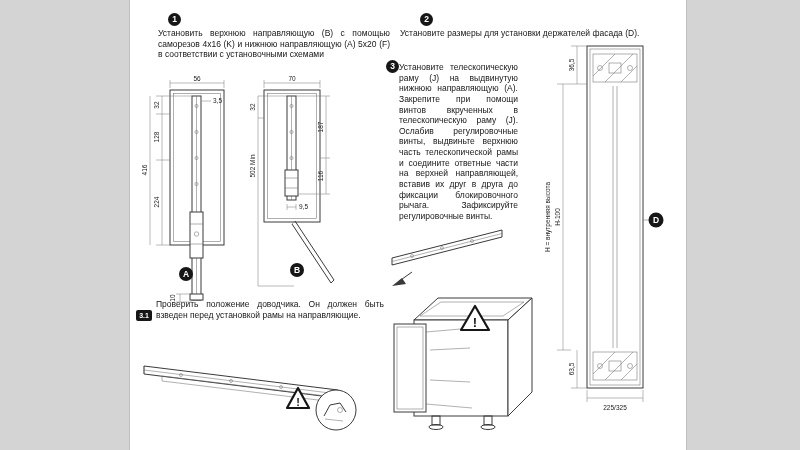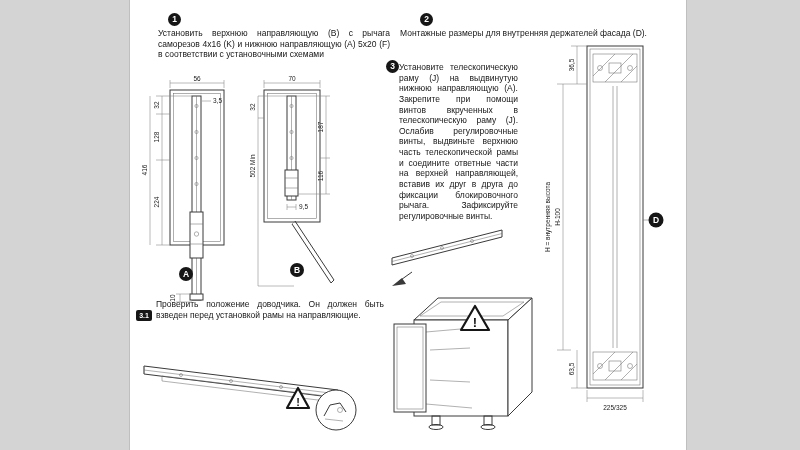--- a/index.html
+++ b/index.html
@@ -41,24 +41,24 @@
   .warn { fill: #ffffff; stroke: #161616; stroke-width: 2.2; stroke-linejoin: round; }
   text.warntx { font-weight: bold; fill: #161616; text-anchor: middle; }
 </style>
 </head>
 <body>
 
 <div class="edge edge-left"></div>
 <div class="edge edge-right"></div>
 
 <div class="badge" style="left:168px;top:13px">1</div>
-<p class="step-text just" style="left:158px;top:28px;width:232px">Установить верхнюю направляющую (B) с рычага саморезов 4x16 (K) и нижнюю направляющую (A) 5x20 (F) в соответствии с установочными схемами</p>
+<p class="step-text just" style="left:158px;top:28px;width:232px">Установить верхнюю направляющую (B) с помощью саморезов 4x16 (K) и нижнюю направляющую (A) 5x20 (F) в соответствии с установочными схемами</p>
 
 <div class="badge" style="left:420px;top:13px">2</div>
-<p class="step-text" style="left:400px;top:28px;width:268px">Монтажные размеры для внутренняя держателей фасада (D).</p>
+<p class="step-text" style="left:400px;top:28px;width:268px">Установите размеры для установки держателей фасада (D).</p>
 
 <div class="badge" style="left:386px;top:60px">3</div>
 <p class="step-text just" style="left:399px;top:62px;width:119px">Установите телескопическую раму (J) на выдвинутую нижнюю направляющую (A). Закрепите при помощи винтов вкрученных в телескопическую раму (J). Ослабив регулировочные винты, выдвиньте верхнюю часть телескопической рамы и соедините ответные части на верхней направляющей, вставив их друг в друга до фиксации блокировочного рычага. Зафиксируйте регулировочные винты.</p>
 
 <div class="badge-rect" style="left:136px;top:310px">3.1</div>
 <p class="step-text just" style="left:156px;top:299px;width:228px">Проверить положение доводчика. Он должен быть взведен перед установкой рамы на направляющие.</p>
 
 <svg class="drawing" style="left:140px;top:74px" width="114" height="242" viewBox="0 0 114 242">
   <g>
     <rect class="ln" x="30" y="16" width="54" height="155"></rect>

